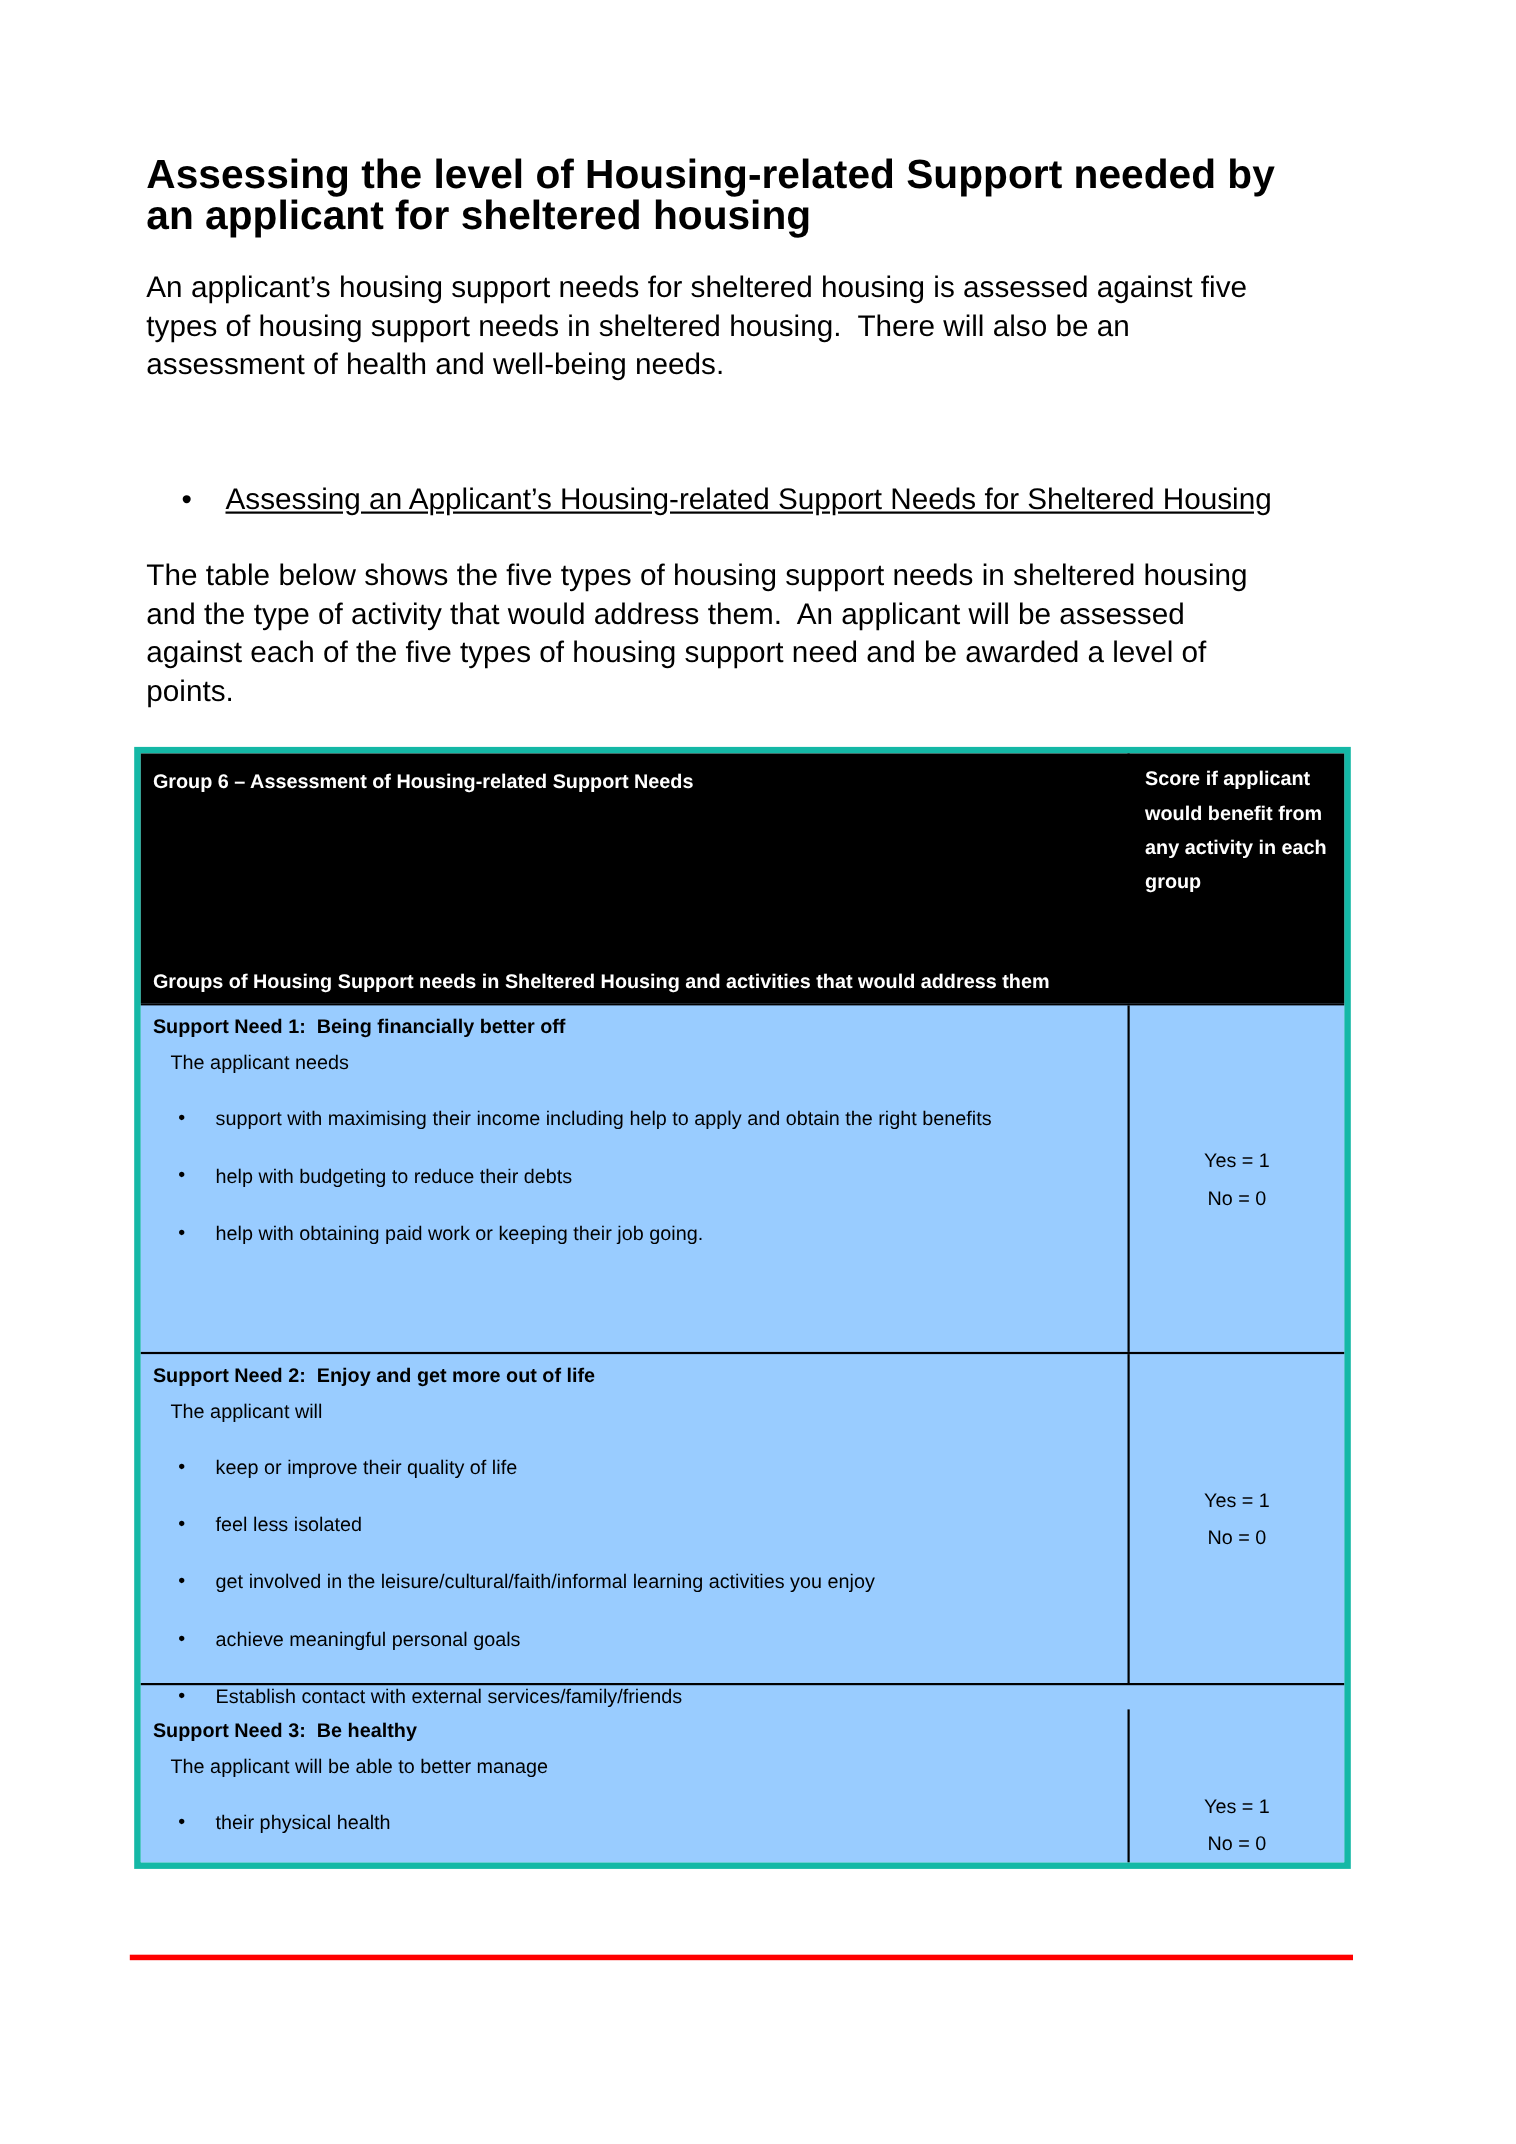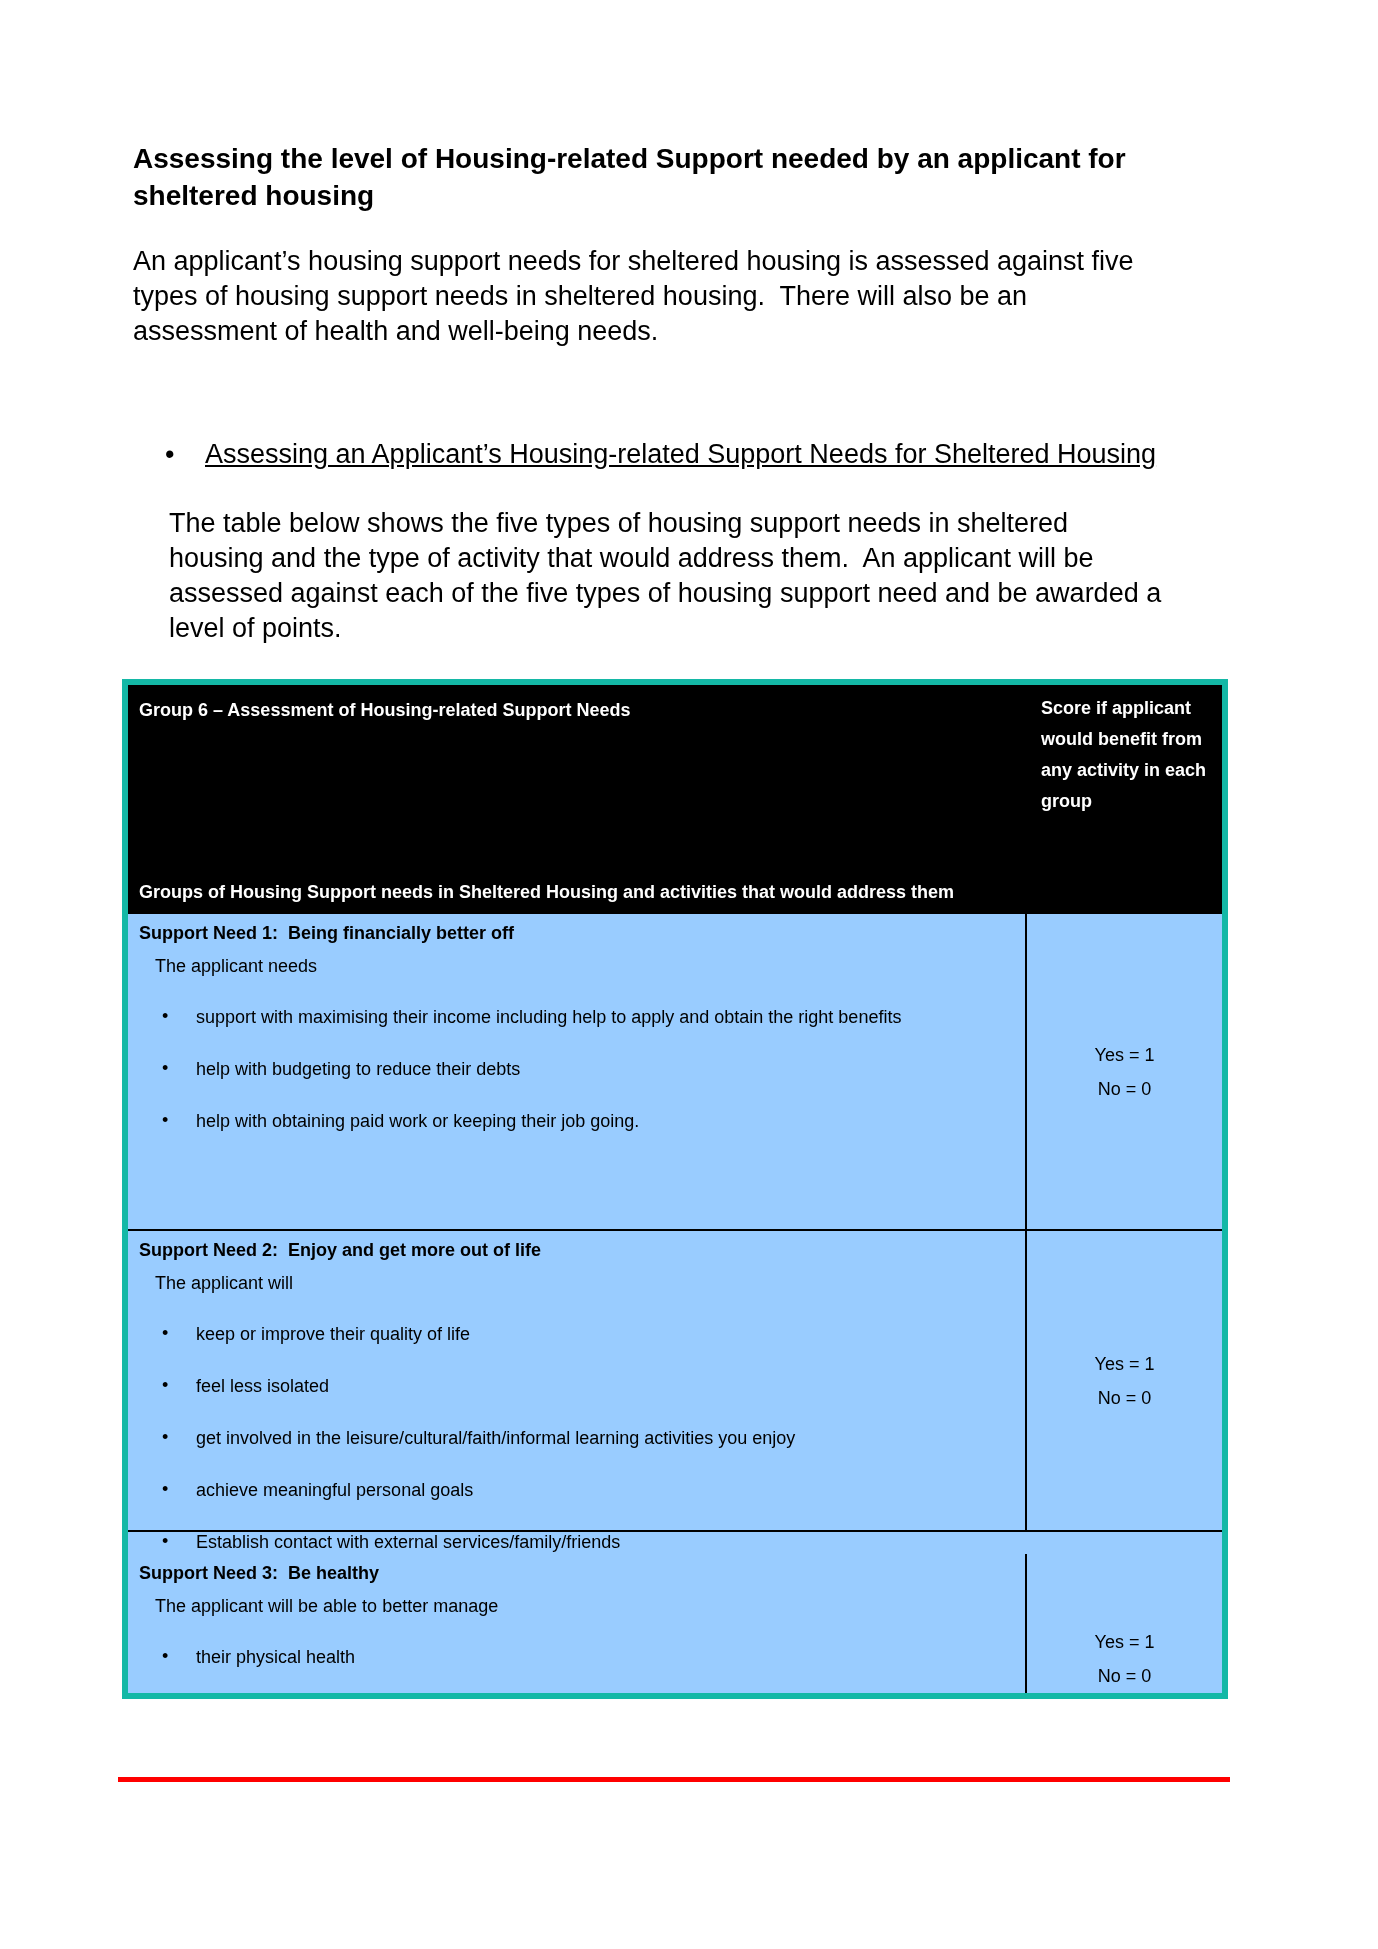--- a/index.html
+++ b/index.html
@@ -23,31 +23,31 @@
     position: absolute;
     left: 133px;
     top: 140px;
     width: 1030px;
     font-size: 27px;
     line-height: 35px;
   }
   .heading {
     margin: 0 0 30px 0;
     width: 1060px;
-    font-size: 28px;
+    font-size: 37px;
     line-height: 37px;
     font-weight: bold;
     white-space: pre-wrap;
   }
   .para {
     margin: 0;
     white-space: pre-wrap;
   }
   .para.intro { margin-bottom: 88px; }
-  .para.table-intro { margin-bottom: 0; margin-left: 36px; }
+  .para.table-intro { margin-bottom: 0; }
   .bullet-heading {
     position: relative;
     margin: 0 0 34px 0;
     padding-left: 72px;
   }
   .bullet-heading .dot {
     position: absolute;
     left: 32px;
     top: 0;
   }

